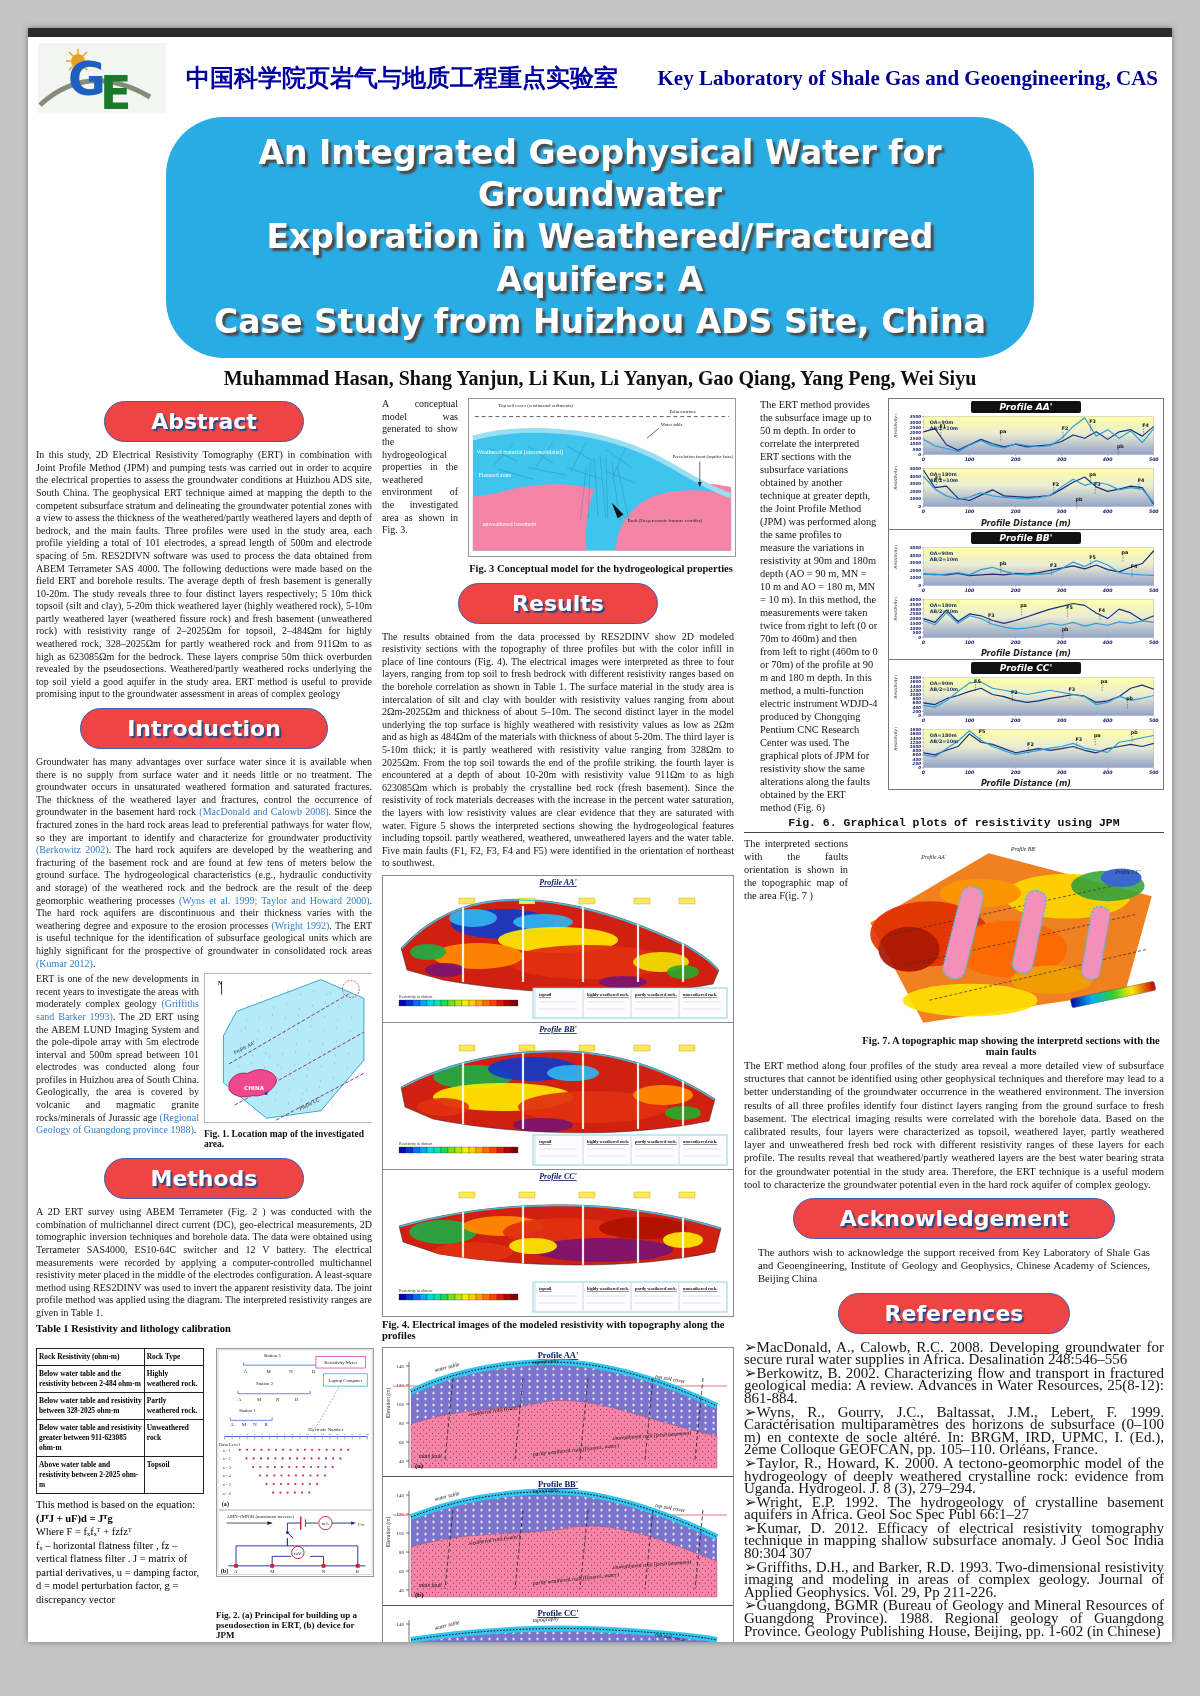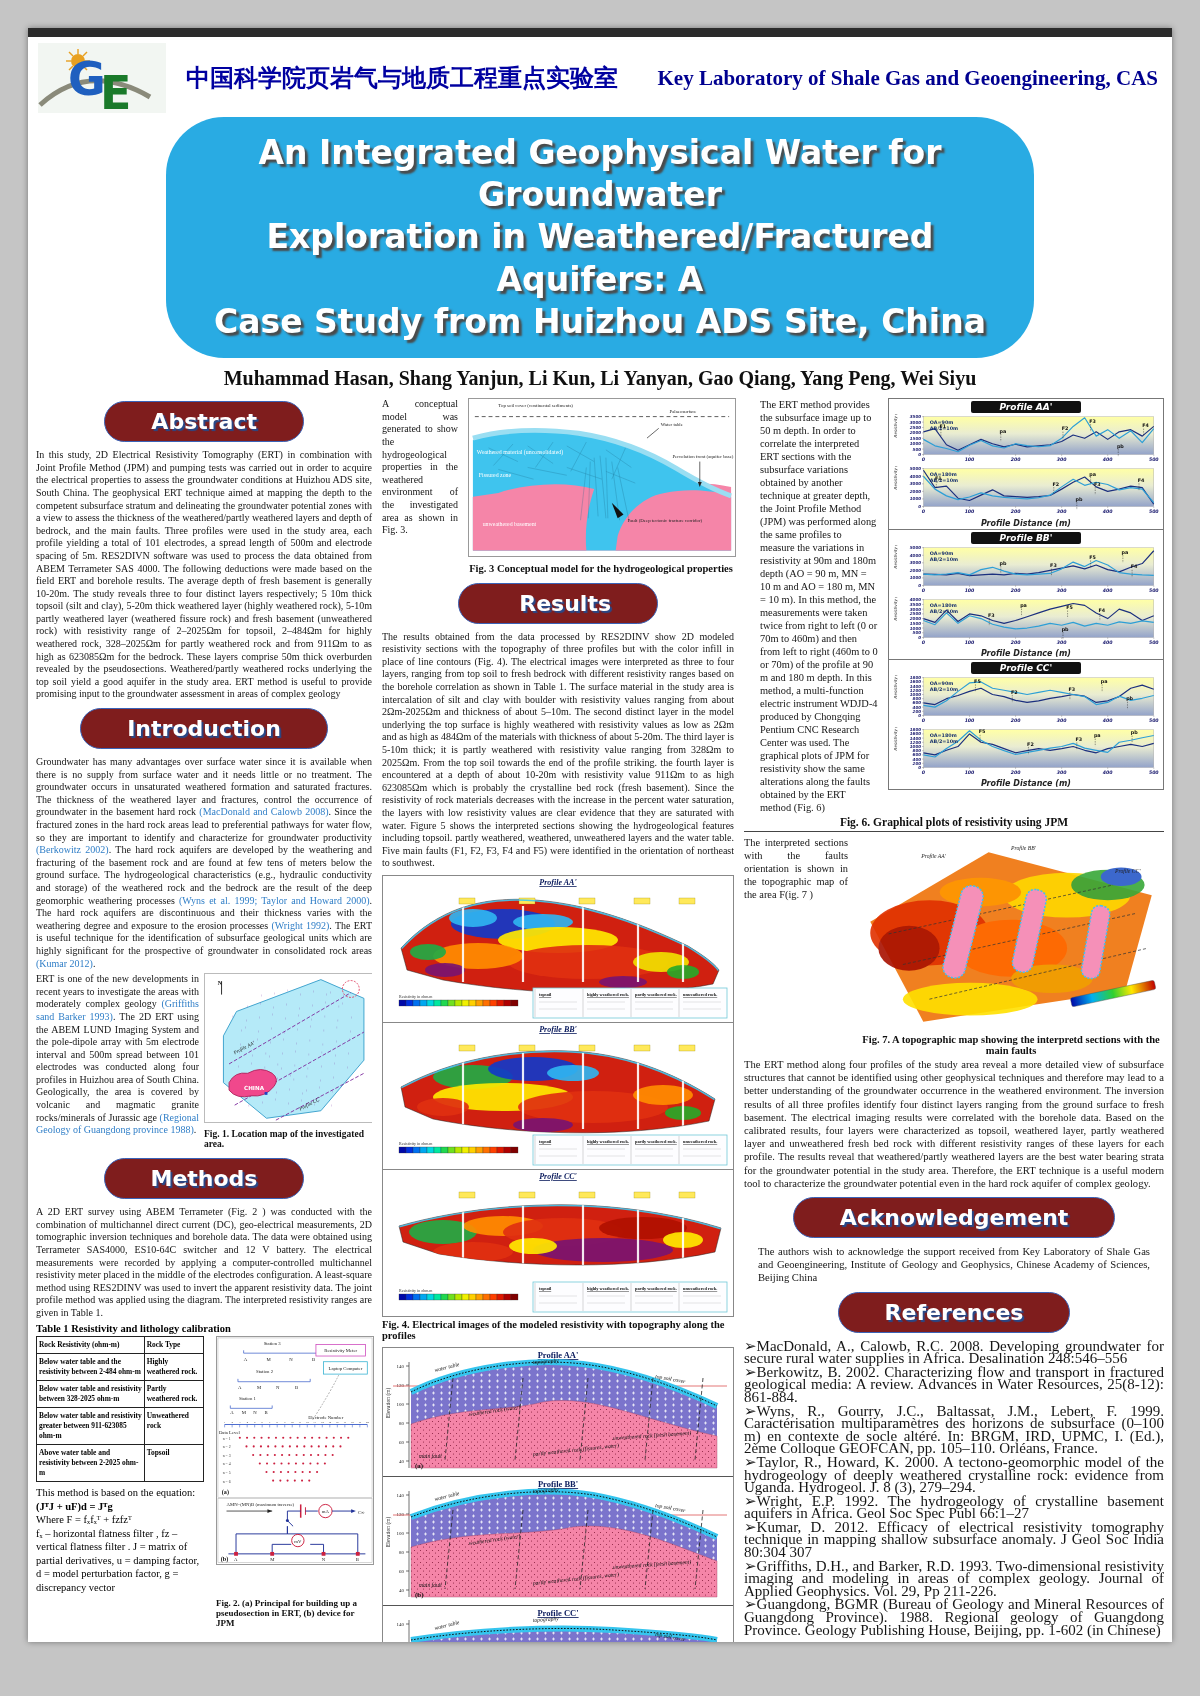--- a/index.html
+++ b/index.html
@@ -10,30 +10,30 @@
   .logo{width:128px;height:70px;background:#f4f4f4;flex:0 0 auto;}
   .lab-cn{font:bold 24px "DejaVu Sans",sans-serif;color:#0000a0;margin-left:20px;white-space:nowrap;}
   .lab-en{margin-left:auto;font:bold 21px "Liberation Serif",serif;color:#000090;white-space:nowrap;}
   .titlebox{width:800px;margin:4px auto 0;background:#29abe3;border-radius:58px;padding:15px 34px;text-align:center;color:#fff;
     font:bold 33px/1.28 "DejaVu Sans",sans-serif;text-shadow:3px 3px 2px #4a4a4a;}
   .authors{text-align:center;font:bold 20px "Liberation Serif",serif;color:#101010;margin:9px 0 4px;}
   .cols{display:flex;gap:10px;padding:0 8px;}
   .col-l{width:336px;flex:0 0 auto;}
   .col-m{width:352px;flex:0 0 auto;}
   .col-r{flex:1;min-width:0;}
-  .pill{width:max-content;min-width:200px;margin:7px auto 7px;background:#7f1d1d;border:1px solid #3a63b8;border-radius:28px;
-    padding:7px 46px;text-align:right;color:#fff;font:bold 22px "DejaVu Sans",sans-serif;text-shadow:2px 2px 1px #27498a;box-sizing:border-box;}
+  .pill{width:max-content;min-width:200px;margin:7px auto 7px;background:#ef4444;border:1px solid #3a63b8;border-radius:28px;
+    padding:7px 46px;text-align:center;color:#fff;font:bold 22px "DejaVu Sans",sans-serif;text-shadow:2px 2px 1px #27498a;box-sizing:border-box;}
   .txt{font-size:10px;line-height:12.6px;text-align:justify;color:#151515;}
   .cite{color:#2f7ec7;}
   .cap{font:bold 10.5px "Liberation Serif",serif;margin:2px 0;color:#101010;}
   .cap-c{text-align:center;}
   .figbox{background:#fff;border:1px solid #888;}
   .row{display:flex;gap:10px;}
   
-  .t1title{font:bold 10.5px "Liberation Serif",serif;margin:4px 0 2px;}
+  .t1title{font:bold 10.5px "Liberation Serif",serif;margin:4px 0 14px;}
   table.t1{border-collapse:collapse;width:168px;}
   table.t1 td{border:1px solid #222;font:bold 7.4px/10px "Liberation Serif",serif;padding:3px 2px;vertical-align:top;}
   .eq{font:10.5px/13.5px "Liberation Serif",serif;margin-top:4px;}
   
   .f6g{border:1px solid #777;border-bottom:none;background:#fff;padding:1px 2px 0;}
   .f6g:last-child{border-bottom:1px solid #777;}
   .f6t{width:110px;margin:1px auto;background:#111;color:#fff;text-align:center;font:bold italic 9px "DejaVu Sans",sans-serif;padding:1px 0;border-radius:2px;}
   .f6p{display:block;width:100%;height:auto;}
   .f6xl{text-align:center;font:bold italic 8px "DejaVu Sans",sans-serif;color:#222;padding-bottom:1px;}
   .f6y{font:bold italic 4.6px "DejaVu Sans",sans-serif;fill:#1a1a6e;}
@@ -1113,21 +1113,21 @@
                 <text x="225.44" y="11.4" class="f6m">pa</text>
                 <line x1="226.94" y1="12.9" x2="226.94" y2="21.4" stroke="#222" stroke-dasharray="1.6,1.2" stroke-width="0.5"></line>
                 <text x="266.4" y="8.04" class="f6m">pb</text>
                 <line x1="267.9" y1="9.54" x2="267.9" y2="18.04" stroke="#222" stroke-dasharray="1.6,1.2" stroke-width="0.5"></line>
                 <text x="5" y="24" class="f6yl" transform="rotate(-90 7 24)">Resistivity (ohm.m)</text>
               </svg>
               <div class="f6xl">Profile Distance (m)</div>
             </div>
           </div>
       </div>
-      <div class="cap cap-c capline" style="font-size:11.5px;">Fig. 6. Graphical plots of resistivity using JPM</div>
+      <div class="cap cap-c capline" style="font-size:11.5px;font-family:Liberation Mono, monospace;">Fig. 6. Graphical plots of resistivity using JPM</div>
 
       <div class="row">
         <div class="txt" style="width:104px;flex:0 0 auto;font-size:10.4px;line-height:13px;">The interpreted sections with the faults orientation is shown in the topographic map of the area F(ig. 7 )</div>
         <div style="flex:1;">
           <svg viewBox="0 0 300 188" style="width:100%;height:auto;">
             <polygon points="12,84 128,16 288,58 262,152 64,182" fill="#f08020"></polygon>
             <g opacity="0.9">
               <ellipse cx="70" cy="95" rx="58" ry="32" fill="#e03000"></ellipse>
               <ellipse cx="50" cy="110" rx="30" ry="22" fill="#a81000"></ellipse>
               <ellipse cx="150" cy="110" rx="55" ry="28" fill="#ff6800"></ellipse>

